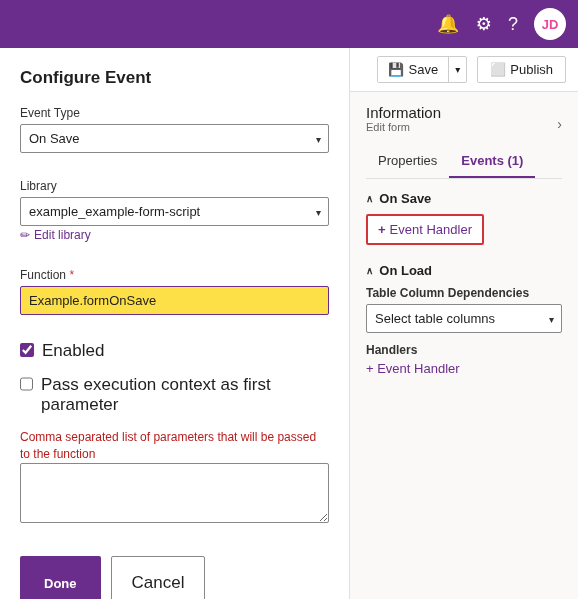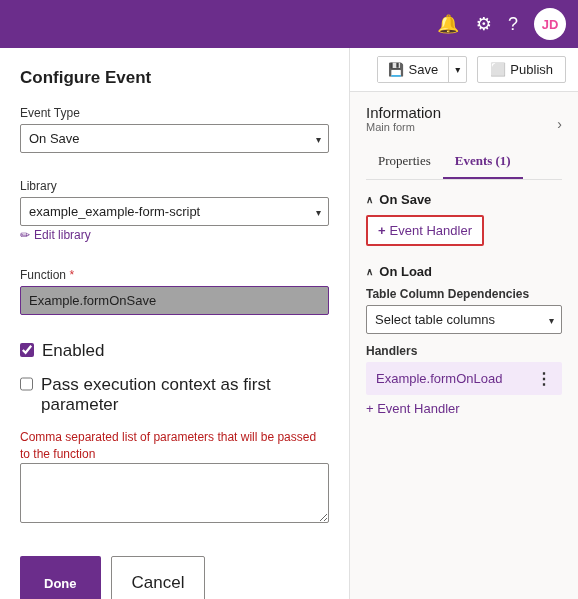--- a/index.html
+++ b/index.html
@@ -116,21 +116,21 @@
       font-size: 12px;
     }
 
     .text-input {
       width: 100%;
       border: 1px solid #6b2d8b;
       border-radius: 2px;
       padding: 6px 8px;
       font-size: 13px;
       color: #1f1f1f;
-      background: #a3a3a3;
+      background: #fde047;
       outline: none;
     }
 
     .checkbox-row {
       display: flex;
       align-items: flex-start;
       gap: 8px;
     }
     .checkbox-row input[type="checkbox"] {
       margin-top: 2px;
@@ -278,21 +278,20 @@
       border-bottom: 1px solid #e0e0e0;
       margin-bottom: 12px;
       gap: 0;
     }
     .tab {
       padding: 8px 12px;
       font-size: 13px;
       color: #333;
       cursor: pointer;
       border-bottom: 2px solid transparent;
-      font-family: Liberation Serif, serif;
     }
     .tab.active {
       color: #6b2d8b;
       border-bottom: 2px solid #6b2d8b;
       font-weight: 600;
     }
 
     
     .section-header {
       display: flex;
@@ -460,21 +459,21 @@
         <span>Publish</span>
       </button>
     </div>
 
     <div class="right-content">
 
       
       <div class="info-header">
         <div>
           <div class="info-title">Information</div>
-          <div class="info-subtitle">Main form</div>
+          <div class="info-subtitle">Edit form</div>
         </div>
         <span class="chevron-right">›</span>
       </div>
 
       
       <div class="tabs">
         <div class="tab">Properties</div>
         <div class="tab active">Events (1)</div>
       </div>
 
@@ -501,24 +500,20 @@
           <div class="select-wrapper">
             <select>
               <option value="">Select table columns</option>
             </select>
             <span class="chevron">▾</span>
           </div>
         </div>
 
         <div class="field-group">
           <label class="field-label-sm">Handlers</label>
-          <div class="handler-row">
-            <span class="handler-name">Example.formOnLoad</span>
-            <span class="handler-menu">⋮</span>
-          </div>
           <div class="add-handler-link">
             <span>+ Event Handler</span>
           </div>
         </div>
       </div>
 
     </div>
   </div>
 
 </div>

